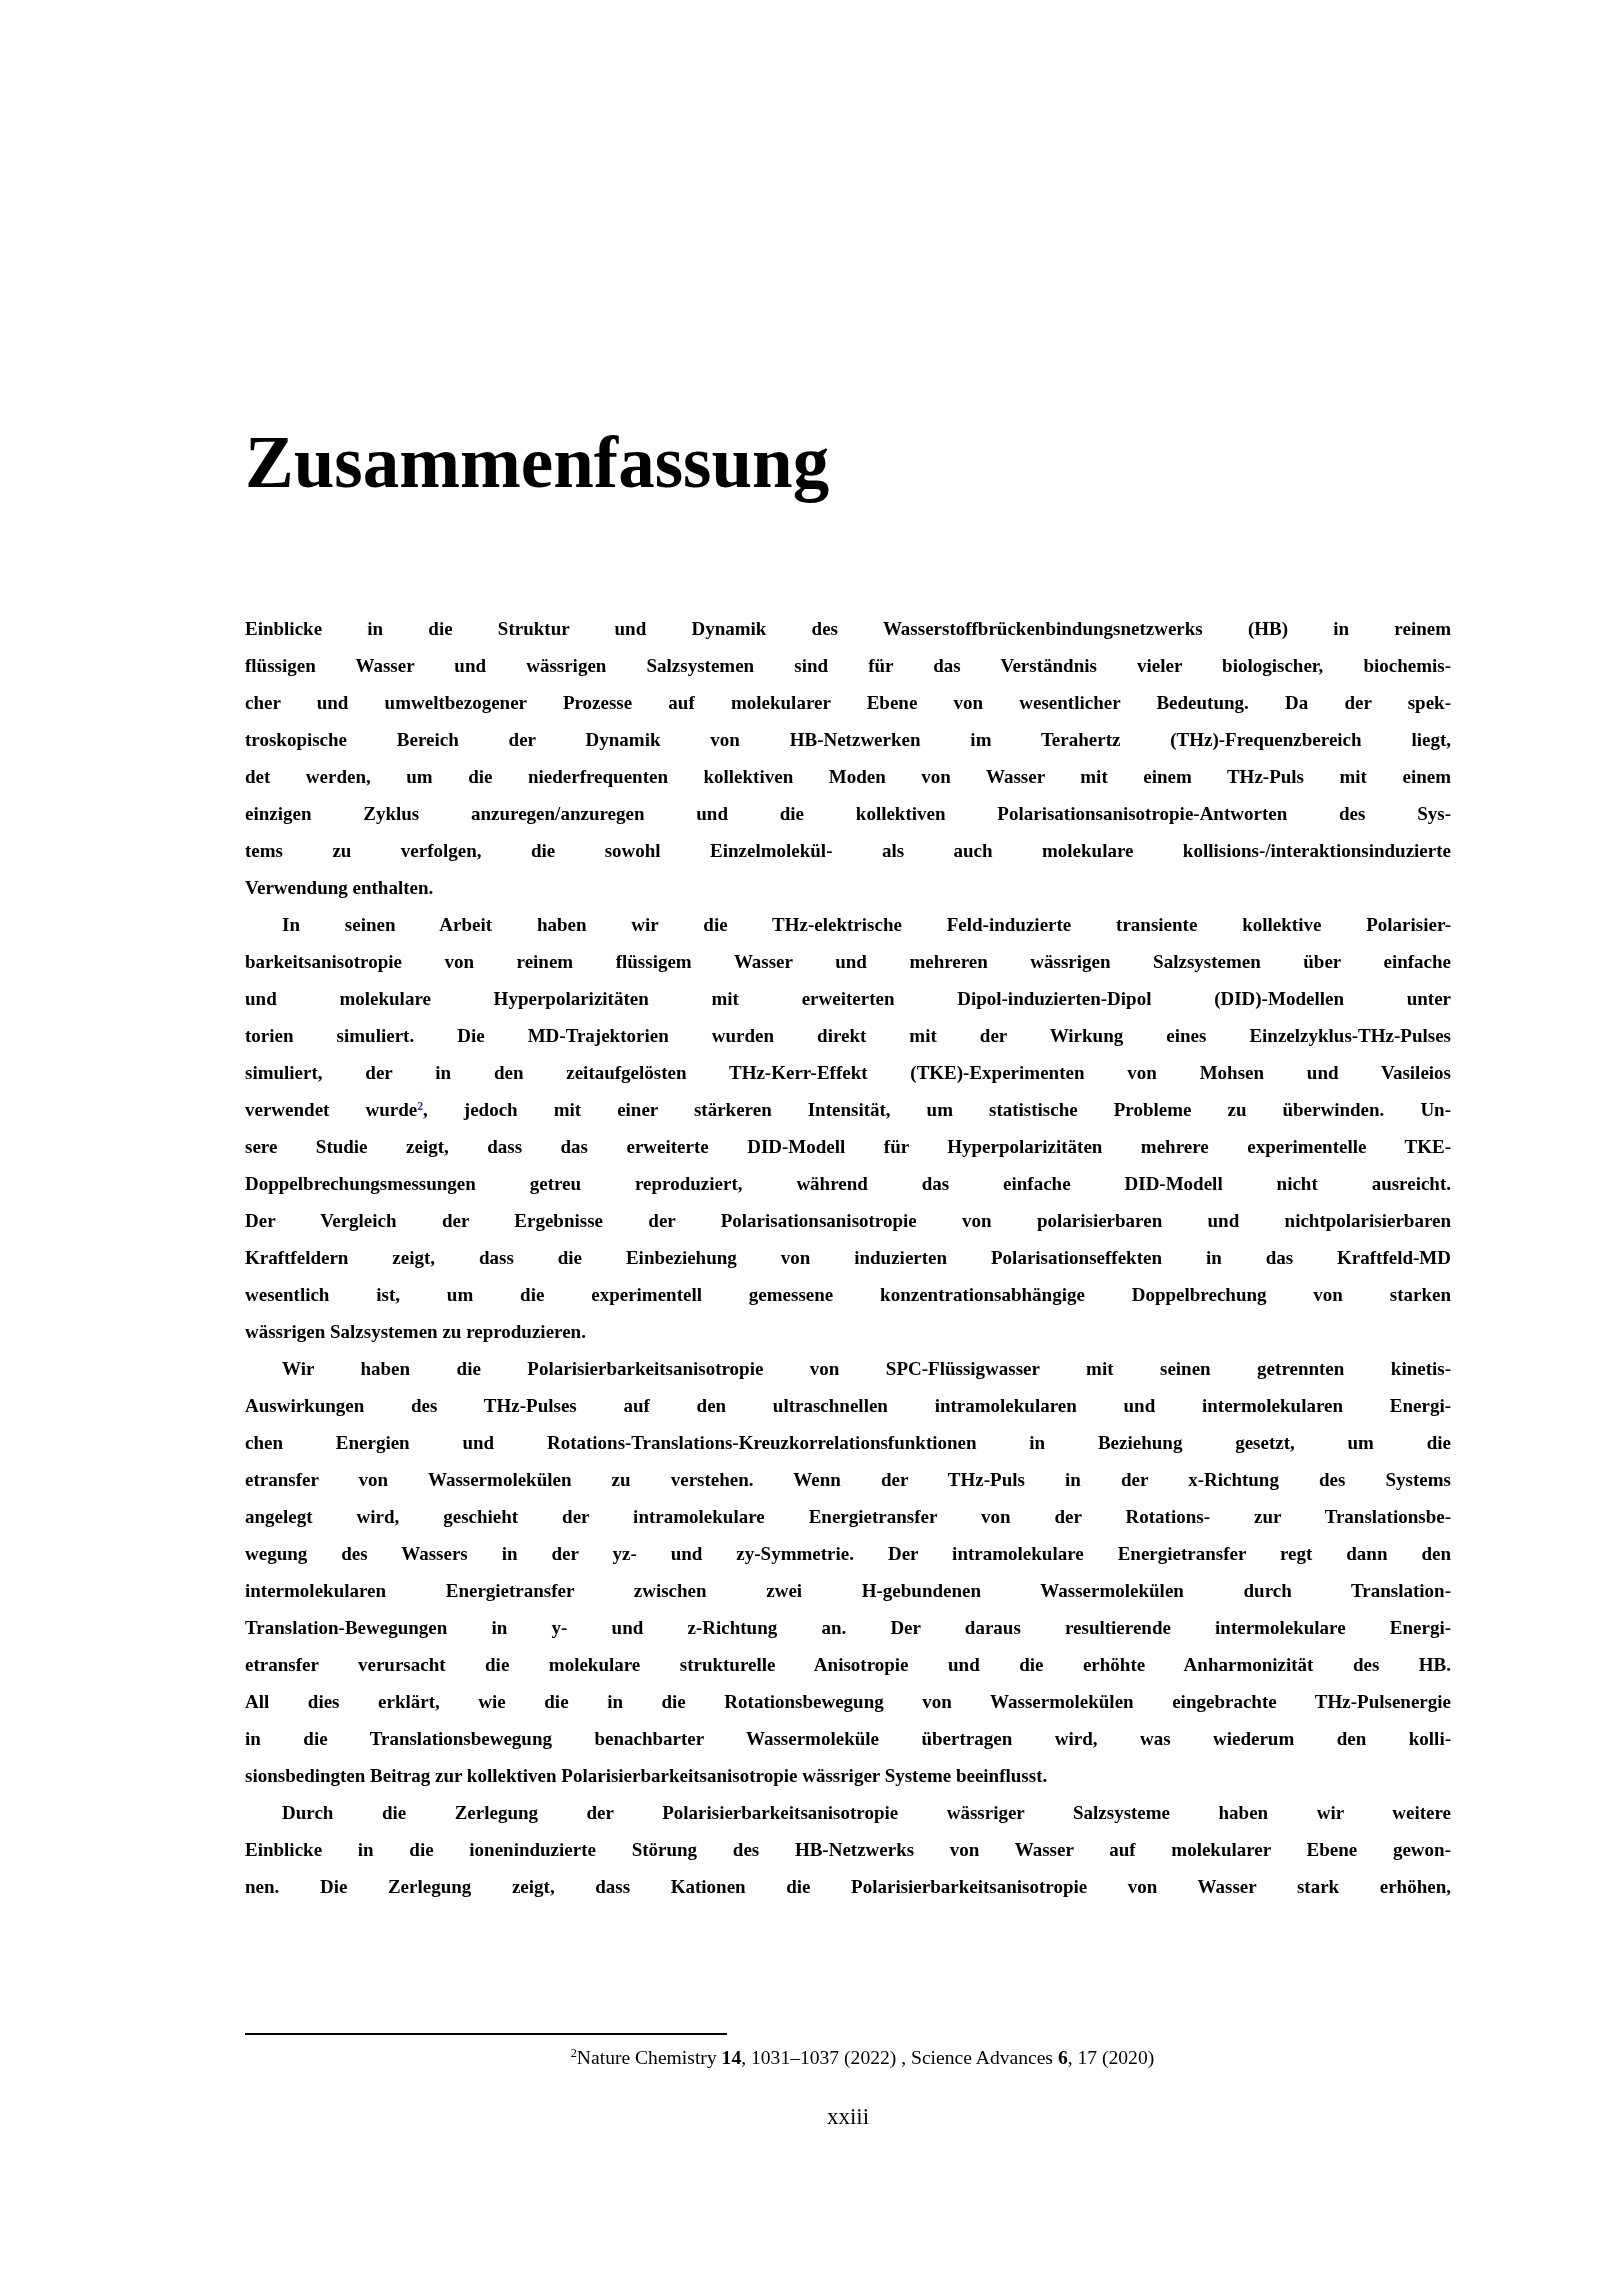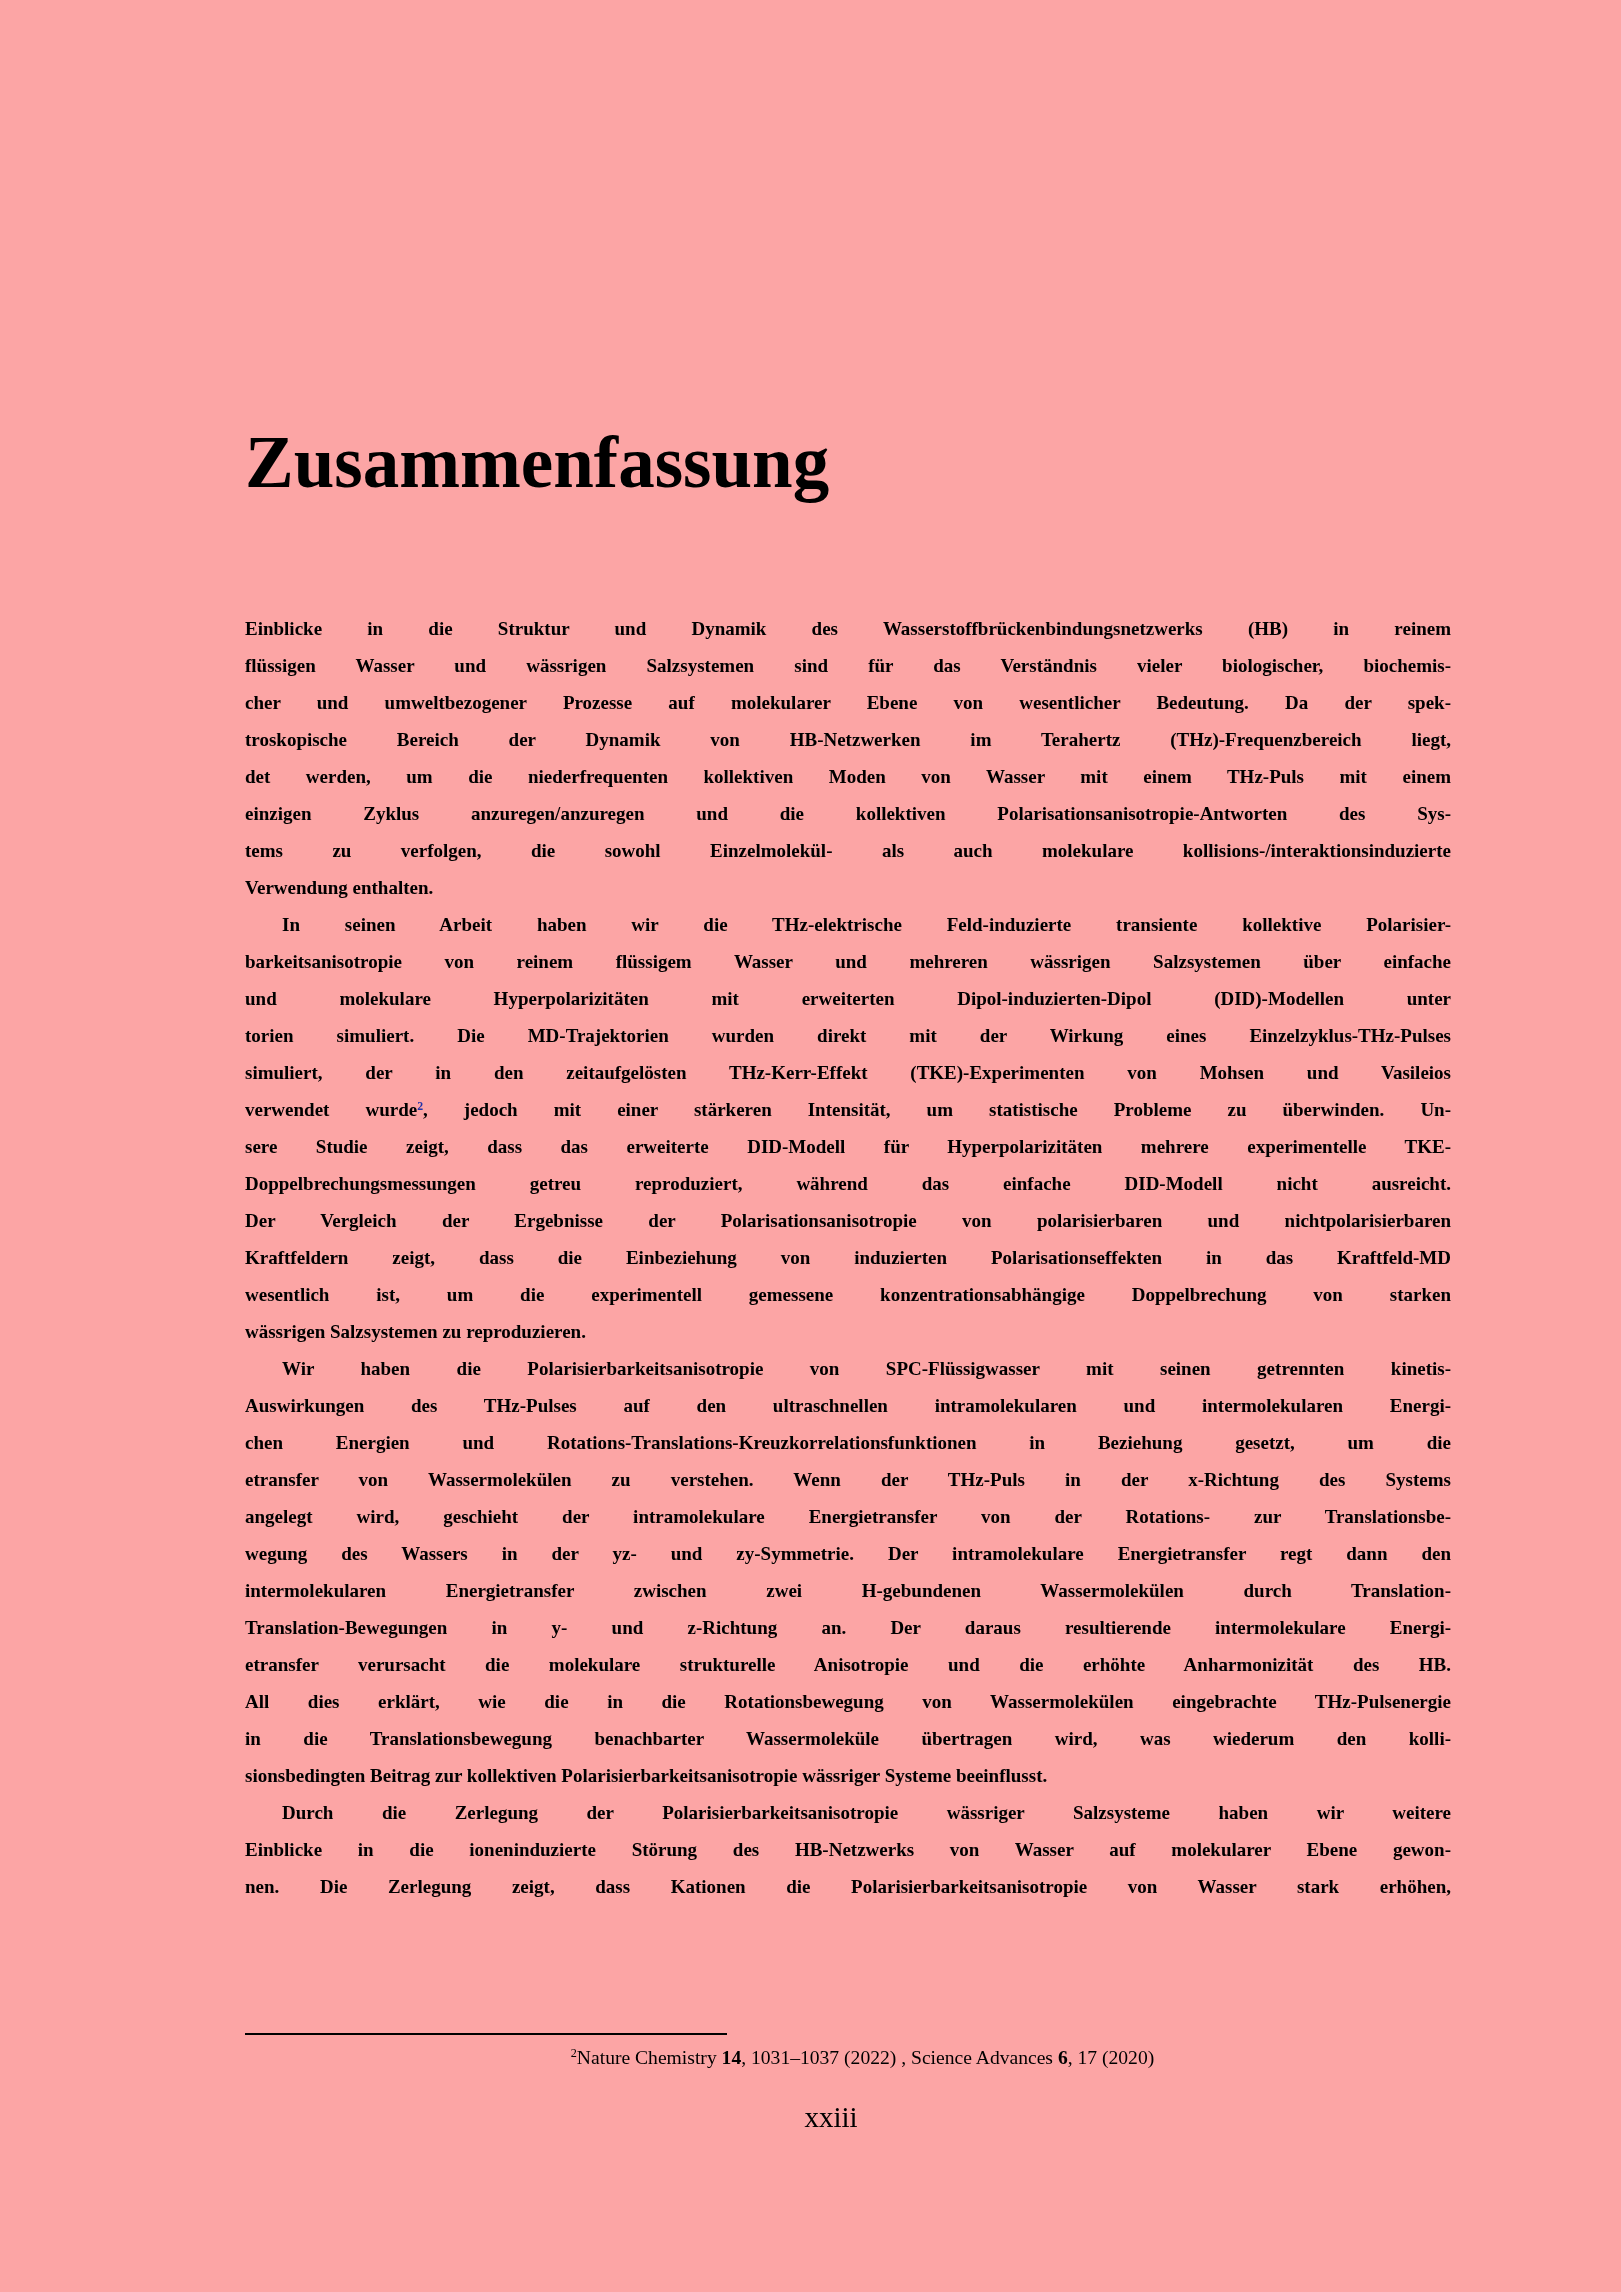--- a/index.html
+++ b/index.html
@@ -1,20 +1,20 @@
 <!DOCTYPE html>
 <html><head>
 <meta charset="utf-8">
 <style>
   html, body { margin: 0; padding: 0; background: #888; }
   .page {
     position: relative;
     width: 1621px;
     height: 2293px;
-    background: #fca5a5;
+    background: #ffffff;
     font-family: "Liberation Serif", serif;
     color: #000000;
     overflow: hidden;
     margin: 0 auto;
   }
   .chapter-title {
     position: absolute;
     left: 245px;
     top: 426px;
     width: 1206px;
@@ -63,25 +63,25 @@
     top: 2045px;
     width: 1206px;
     font-size: 19.6px;
     line-height: 25.5px;
     text-indent: 29px;
     text-align: center;
   }
   .footnote b { font-weight: bold; }
   .page-number {
     position: absolute;
-    left: 228px;
+    left: 245px;
     top: 2105px;
     width: 1206px;
     text-align: center;
-    font-size: 29px;
+    font-size: 23px;
     line-height: 24.5px;
   }
 </style>
 </head>
 <body>
 
 <div class="page">
   <div class="chapter-title">Zusammenfassung</div>
 
   <div class="body-paragraphs">

